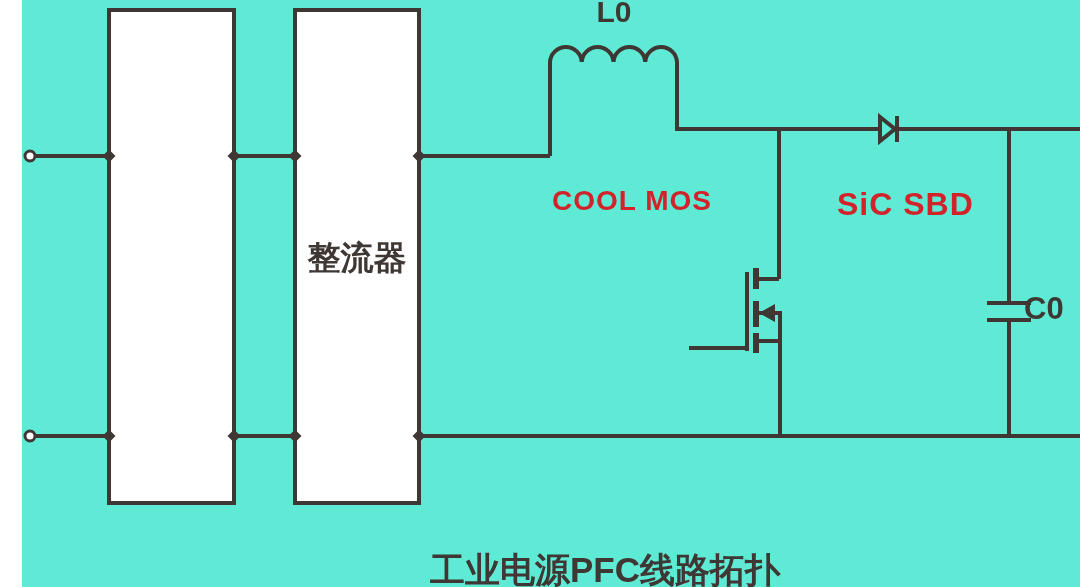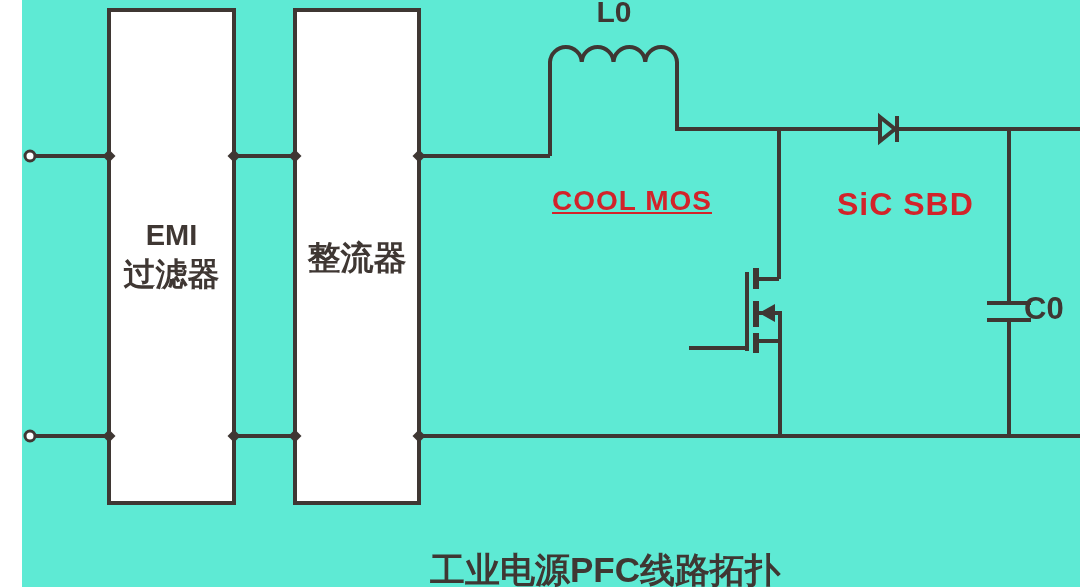--- a/index.html
+++ b/index.html
@@ -29,21 +29,21 @@
     white-space:nowrap;
   }
   .red{color:var(--red);}
   #lbl-inductor{left:557px;top:-5px;width:70px;font-size:30px;text-align:center;}
   #lbl-emi{
     left:87px;top:216px;width:125px;text-align:center;
     font-size:29px;line-height:39px;
   }
   #lbl-emi .l2{font-size:32px;}
   #lbl-rectifier{left:273px;top:236px;width:124px;text-align:center;font-size:33px;}
-  #lbl-coolmos{left:528px;top:185px;width:164px;font-size:28px;letter-spacing:1px;text-align:center;text-decoration:underline;}
+  #lbl-coolmos{left:528px;top:185px;width:164px;font-size:28px;letter-spacing:1px;text-align:center;}
   #lbl-sicsbd{left:815px;top:186px;width:124px;font-size:32px;letter-spacing:1px;text-align:center;}
   #lbl-cap{left:1002px;top:291px;font-size:31px;}
   #lbl-title{
     left:403px;top:547px;width:360px;text-align:center;
     font-size:35px;letter-spacing:0px;
   }
 </style>
 </head>
 <body>
 
@@ -126,24 +126,20 @@
       <path class="dot" d="M397,149.5 L403.5,156 L397,162.5 L390.5,156 Z"></path>
       <path class="dot" d="M87,429.5 L93.5,436 L87,442.5 L80.5,436 Z"></path>
       <path class="dot" d="M212,429.5 L218.5,436 L212,442.5 L205.5,436 Z"></path>
       <path class="dot" d="M273,429.5 L279.5,436 L273,442.5 L266.5,436 Z"></path>
       <path class="dot" d="M397,429.5 L403.5,436 L397,442.5 L390.5,436 Z"></path>
     </g>
   </svg>
 
   <div class="lbl" id="lbl-inductor">L0</div>
 
-  <div class="lbl" id="lbl-emi">
-    <div class="l1">EMI</div>
-    <div class="l2">过滤器</div>
-  </div>
 
   <div class="lbl" id="lbl-rectifier">整流器</div>
 
   <div class="lbl red" id="lbl-coolmos">COOL MOS</div>
 
   <div class="lbl red" id="lbl-sicsbd">SiC SBD</div>
 
   <div class="lbl" id="lbl-cap">C0</div>
 
   <div class="lbl" id="lbl-title">工业电源PFC线路拓扑</div>

